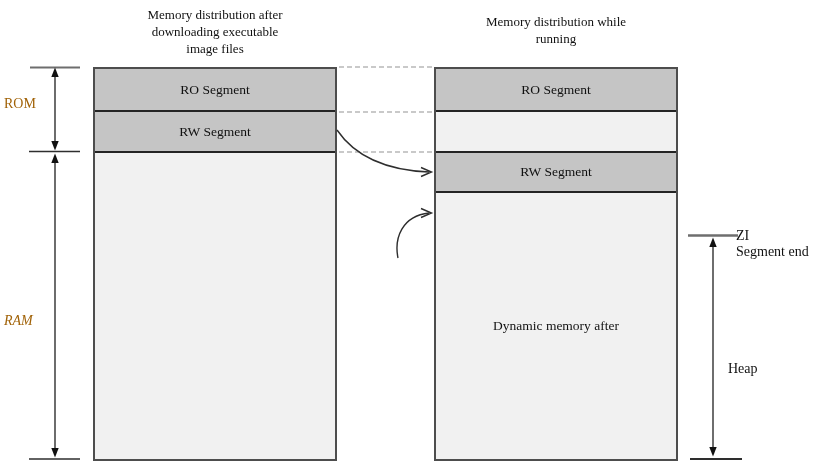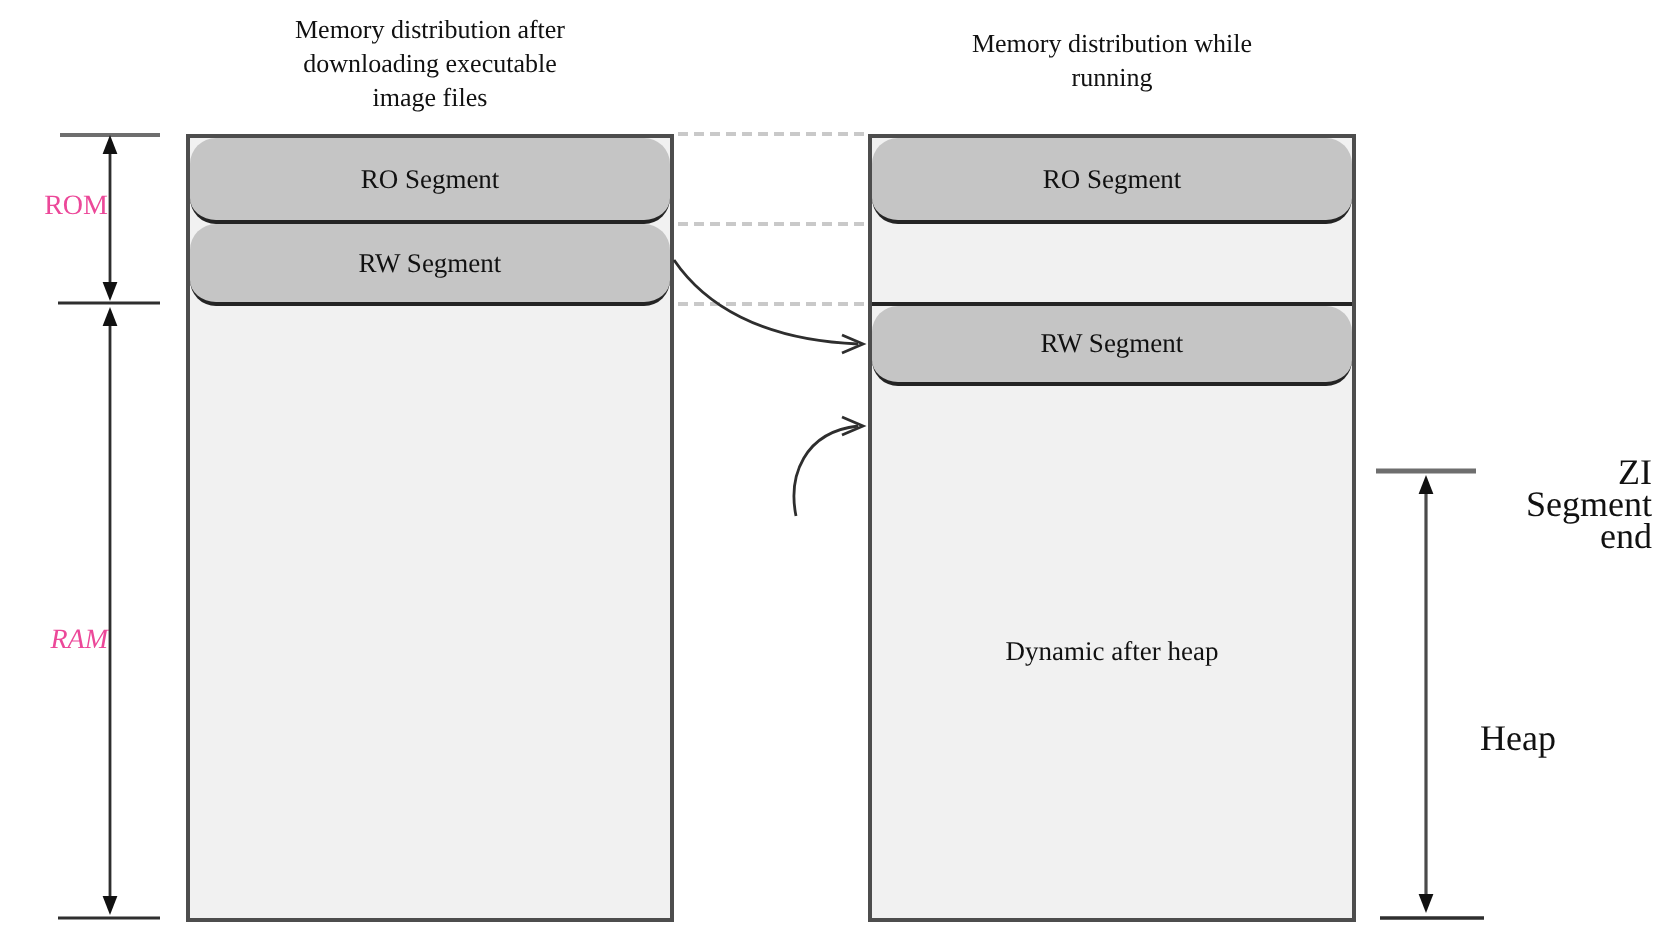--- a/index.html
+++ b/index.html
@@ -12,32 +12,32 @@
     white-space:pre-line;color:#111;
   }
   .panel{
     position:absolute;top:67px;width:244px;height:394px;box-sizing:border-box;
     border:2px solid #4d4d4d;background:#f1f1f1;display:flex;flex-direction:column;
   }
   .seg{
     box-sizing:border-box;display:flex;align-items:center;justify-content:center;
     font-size:13.5px;border-bottom:2px solid #242424;
   }
-  .seg.gray{background:#c5c5c5;border-radius:13px;}
+  .seg.gray{background:#c5c5c5;}
   .seg.light{background:#f1f1f1;}
   .heap-area{
     flex:1;display:flex;align-items:center;justify-content:center;
     font-size:13.5px;background:#f1f1f1;
   }
   .fill-rest{flex:1;background:#f1f1f1;}
   .measure-label{
-    position:absolute;font-size:14px;color:#ec4899;text-align:right;
+    position:absolute;font-size:14px;color:#a16207;text-align:left;
   }
   .small-label{
-    position:absolute;font-size:18px;line-height:16px;text-align:right;
+    position:absolute;font-size:14px;line-height:16px;text-align:left;
     white-space:pre-line;color:#111;
   }
   svg.overlay{position:absolute;left:0;top:0;pointer-events:none;}
 </style>
 </head>
 <body>
 
 <div class="canvas">
 
   <div class="title" style="left:93px;top:6px;width:244px;">Memory distribution after
@@ -49,21 +49,21 @@
   <div class="panel" style="left:93px;">
     <div class="seg gray" style="height:43px;">RO Segment</div>
     <div class="seg gray" style="height:41px;">RW Segment</div>
     <div class="fill-rest"></div>
   </div>
 
   <div class="panel" style="left:434px;">
     <div class="seg gray" style="height:43px;">RO Segment</div>
     <div class="seg light" style="height:41px;"></div>
     <div class="seg gray" style="height:40px;">RW Segment</div>
-    <div class="heap-area">Dynamic after heap</div>
+    <div class="heap-area">Dynamic memory after</div>
   </div>
 
   <div class="measure-label" style="left:4px;top:96px;width:50px;">ROM</div>
   <div class="measure-label" style="left:4px;top:313px;width:50px;font-style:italic;">RAM</div>
   <div class="small-label" style="left:736px;top:228px;width:90px;">ZI
 Segment end</div>
   <div class="small-label" style="left:728px;top:337px;width:50px;margin-top:24px;">Heap</div>
 
   <svg class="overlay" width="829" height="464" viewBox="0 0 829 464">
 

